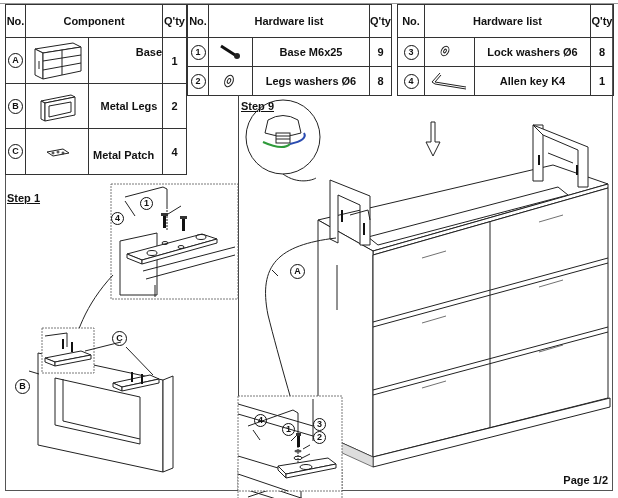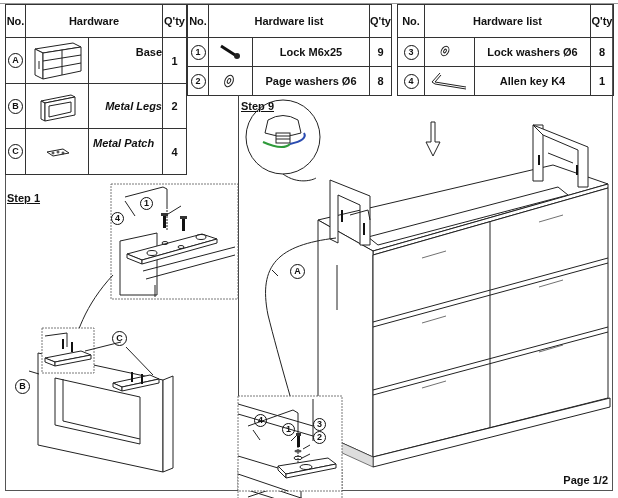--- a/index.html
+++ b/index.html
@@ -25,21 +25,21 @@
 </head>
 <body>
 
 <div class="topline"></div>
 <div class="frame"></div>
 
 <table class="grid" style="left:5px; top:4px;">
   <tbody>
       <tr class="hdr">
     <td style="width:19px;">No.</td>
-    <td colspan="2">Hardware</td>
+    <td colspan="2">Component</td>
     <td style="width:23px;">Q'ty</td>
   </tr>
   <tr style="height:46px;">
     <td><span class="circ">A</span></td>
     <td style="width:62px; position:relative;">
       <svg width="60" height="40" style="left:1px; top:3px;" viewBox="0 0 60 40">
         <polygon class="lnw" points="8,8 46,2 54,6 16,12"></polygon>
         <polygon class="lnw" points="8,8 16,12 16,38 8,34"></polygon>
         <polygon class="lnw" points="16,12 54,6 54,30 16,38"></polygon>
         <line class="ln" x1="16" y1="20" x2="54" y2="14"></line>
@@ -54,66 +54,66 @@
   <tr style="height:45px;">
     <td><span class="circ">B</span></td>
     <td style="position:relative;">
       <svg width="60" height="40" style="left:1px; top:3px;" viewBox="0 0 60 40">
         <polygon class="lnw" points="14,14 44,8 48,10 18,16"></polygon>
         <polygon class="lnw" points="14,14 18,16 18,34 14,32"></polygon>
         <polygon class="lnw" points="18,16 48,10 48,28 18,34"></polygon>
         <polygon class="lnw" points="22,19 44,15 44,25 22,30"></polygon>
       </svg>
     </td>
-    <td style="text-align:right; padding-left:7px;font-style:italic;">Metal Legs</td>
+    <td style="text-align:center; padding-left:7px;">Metal Legs</td>
     <td>2</td>
   </tr>
   <tr style="height:46px;">
     <td><span class="circ">C</span></td>
     <td style="position:relative;">
       <svg width="60" height="40" style="left:1px; top:3px;" viewBox="0 0 60 40">
         <polygon class="lnw" points="20,20 36,17 42,21 26,24"></polygon>
         <circle class="ln" cx="26" cy="21" r="1"></circle>
         <circle class="ln" cx="31" cy="20" r="1"></circle>
         <circle class="ln" cx="36" cy="21" r="1"></circle>
       </svg>
     </td>
-    <td style="text-align:left; padding-left:4px; vertical-align:top; padding-top:8px;font-style:italic;">Metal Patch</td>
+    <td style="text-align:left; padding-left:4px; vertical-align:top; padding-top:20px;">Metal Patch</td>
     <td>4</td>
   </tr>
 </tbody>
   </table>
 
 <table class="grid" style="left:187px; top:4px;">
   <tbody>
       <tr class="hdr">
     <td style="width:20px;">No.</td>
     <td colspan="2">Hardware list</td>
     <td style="width:19px;">Q'ty</td>
   </tr>
   <tr style="height:29px;">
     <td><span class="circ">1</span></td>
     <td style="width:43px; position:relative;">
       <svg width="40" height="24" style="left:2px; top:2px;" viewBox="0 0 40 24">
         <line x1="10" y1="6" x2="24" y2="15" stroke="#111" stroke-width="3"></line>
         <ellipse cx="26" cy="16" rx="3" ry="3" fill="#222"></ellipse>
       </svg>
     </td>
-    <td style="width:116px;">Lock M6x25</td>
+    <td style="width:116px;">Base M6x25</td>
     <td>9</td>
   </tr>
   <tr style="height:29px;">
     <td><span class="circ">2</span></td>
     <td style="position:relative;">
       <svg width="40" height="24" style="left:2px; top:2px;" viewBox="0 0 40 24">
         <ellipse class="ln" cx="18" cy="12" rx="4" ry="6" transform="rotate(25 18 12)"></ellipse>
         <ellipse class="ln" cx="18" cy="12" rx="1.5" ry="2.5" transform="rotate(25 18 12)"></ellipse>
       </svg>
     </td>
-    <td>Page washers Ø6</td>
+    <td>Legs washers Ø6</td>
     <td>8</td>
   </tr>
 </tbody>
   </table>
 
 <table class="grid" style="left:397px; top:4px;">
   <tbody>
       <tr class="hdr">
     <td style="width:26px;">No.</td>
     <td colspan="2">Hardware list</td>

